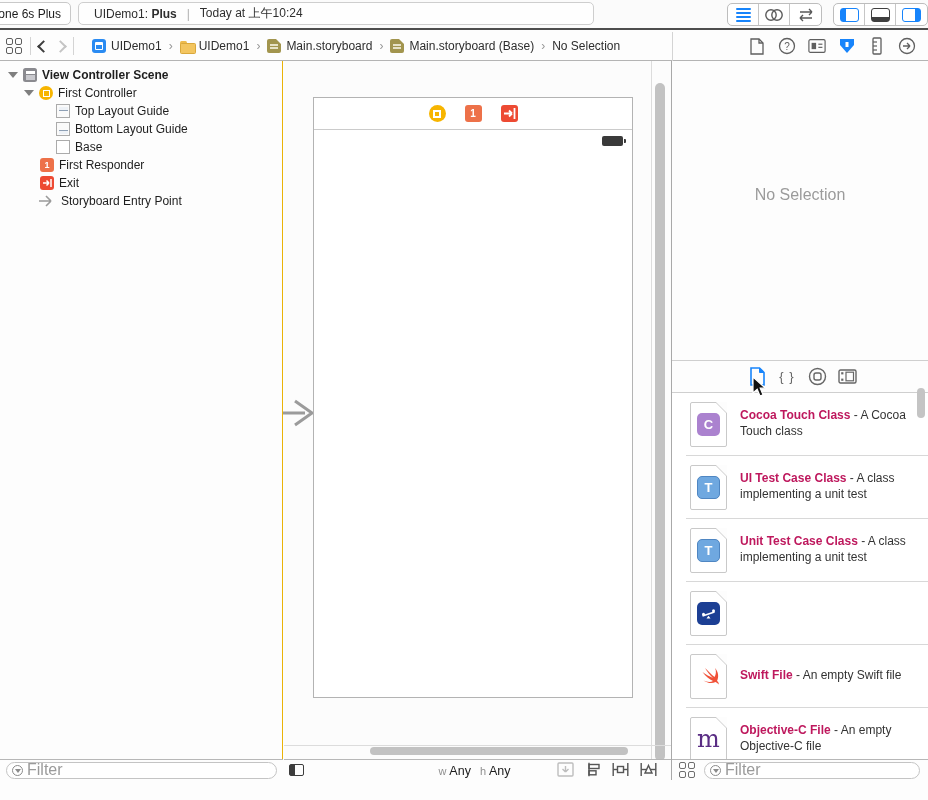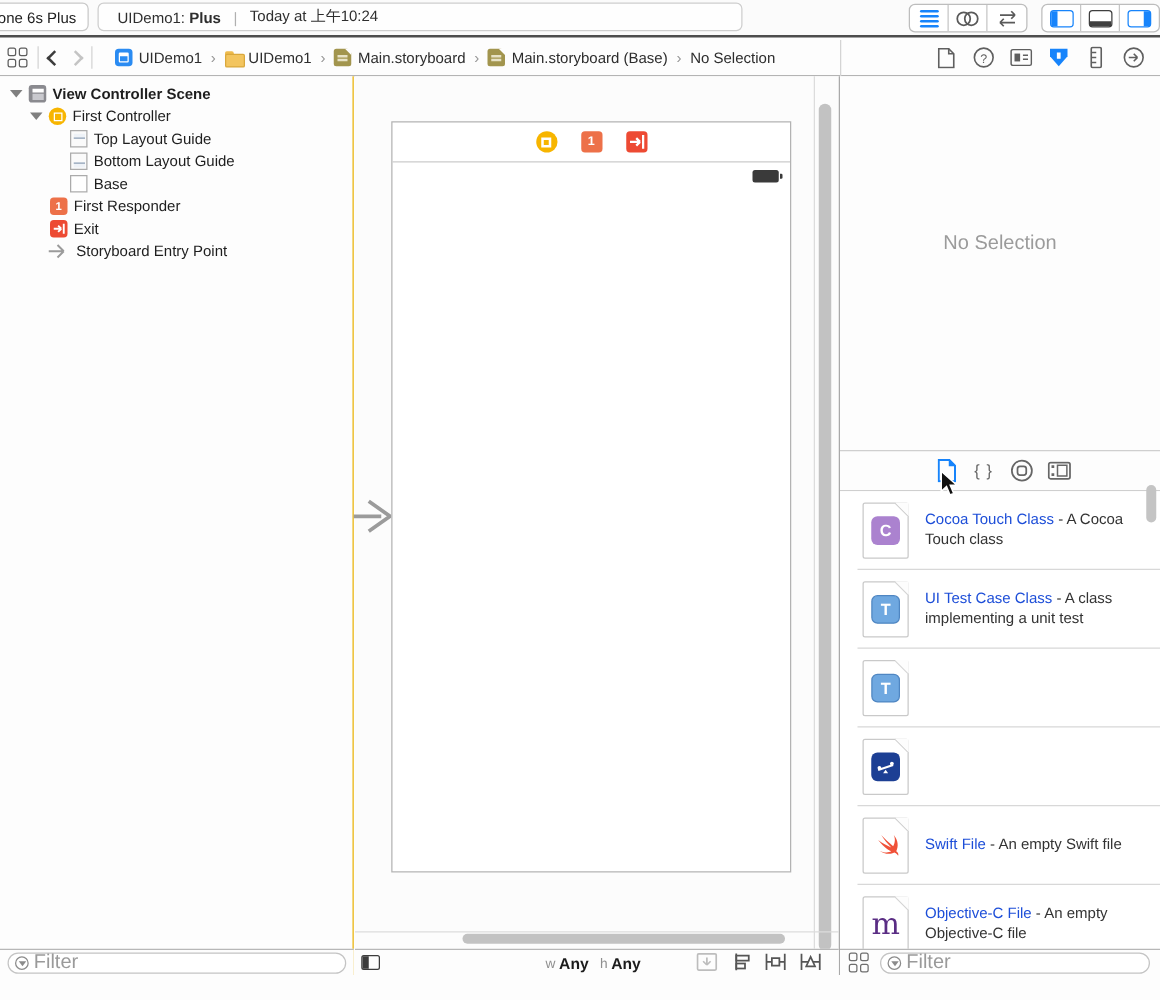--- a/index.html
+++ b/index.html
@@ -97,33 +97,33 @@
   .battery { position:absolute; right:9px; top:38px; width:21px; height:10px; background:#3a3a3a; border-radius:2px; }
   .battery::after { content:""; position:absolute; right:-3px; top:3px; width:2px; height:4px; background:#3a3a3a; border-radius:0 1px 1px 0; }
 
   .entry-arrow { position:absolute; left:-3px; top:337px; }
 
   .canvas-bottom { position:absolute; left:0; right:0; bottom:0; height:21px; background:#fdfdfd; border-top:1px solid #b7b7b7; }
   .outline-toggle { position:absolute; left:5px; top:4px; width:15px; height:12px; border:1.5px solid #3c3c3c; border-radius:2px; }
   .outline-toggle::after { content:""; position:absolute; left:0; top:0; bottom:0; width:5px; background:#3c3c3c; }
   .sizeclass { position:absolute; left:0; right:0; top:0; height:21px; display:flex; align-items:center; justify-content:center; gap:3px; }
   .sizeclass .k { color:#8f8f8f; font-size:11px; }
-  .sizeclass .v { color:#1c1c1c; font-weight:bold; font-size:12.5px; margin-right:6px; }
+  .sizeclass .v { color:#1c1c1c; font-weight:normal; font-size:12.5px; margin-right:6px; }
   .al-icons { position:absolute; right:14px; top:2px; display:flex; gap:11px; align-items:center; }
 
   
   .right-panel { position:absolute; left:672px; top:61px; width:256px; height:719px; background:#fdfdfd; }
   .no-selection { position:absolute; left:0; top:125px; width:256px; text-align:center; color:#9b9b9b; font-size:16px; }
   .lib-tabs { position:absolute; left:0; top:299px; width:256px; height:33px; border-top:1px solid #cfcfcf; border-bottom:1px solid #cfcfcf; display:flex; align-items:center; gap:8px; padding-left:74px; }
   .lib-tabs .t { width:22px; height:22px; display:flex; align-items:center; justify-content:center; }
   .braces { font-size:13px; color:#666; letter-spacing:1px; }
   .lib-list { position:absolute; left:0; top:332px; width:256px; height:387px; background:#fff; overflow:hidden; }
   .lib-row { height:63px; border-bottom:1px solid #d8d8d8; margin-left:14px; display:flex; align-items:center; gap:13px; padding-left:4px; }
   .lib-row .txt { width:172px; line-height:1.3; font-size:12px; color:#333; }
-  .lib-row .nm { font-weight:normal; color:#1d4ed8; }
+  .lib-row .nm { font-weight:bold; color:#be185d; }
   .page-ic { width:37px; height:45px; background:#fff; border:1px solid #c9c9c9; border-radius:2px; position:relative; display:flex; align-items:center; justify-content:center; flex:none; }
   .page-ic::after { content:""; position:absolute; right:-1px; top:-1px; width:0; height:0; border-style:solid; border-width:0 11px 11px 0; border-color:transparent #fdfdfd transparent transparent; }
   .page-ic::before { content:""; position:absolute; right:-1px; top:-1px; width:11px; height:11px; background:linear-gradient(225deg, transparent 7px, #e4e4e4 7px, #c9c9c9 8px, #fff 9px); }
   .badge { width:23px; height:23px; border-radius:5px; color:#fff; font-weight:bold; font-size:13px; display:flex; align-items:center; justify-content:center; }
   .badge.c { background:#ab82cf; }
   .badge.t { background:#6fa8e0; border:1px solid #4f86c2; }
   .badge.pg { background:#1c3f94; }
   .objc-m { font-family:"DejaVu Serif", serif; font-size:24px; color:#5a2d84; line-height:1; }
   .lib-thumb { position:absolute; right:3px; top:327px; width:8px; height:30px; background:#c4c4c4; border-radius:4px; }
   .right-bottom { position:absolute; left:0; bottom:0; width:256px; height:21px; background:#fdfdfd; border-top:1px solid #b7b7b7; display:flex; align-items:center; gap:9px; padding-left:7px; }
@@ -412,20 +412,21 @@
       <div class="lib-row">
         <span class="page-ic">
             <span class="badge t">T</span>
           </span>
         <span class="txt"><span class="nm">UI Test Case Class</span><span> - </span><span>A class implementing a unit test</span></span>
       </div>
       <div class="lib-row">
         <span class="page-ic">
             <span class="badge t">T</span>
           </span>
+        <span class="txt"><span class="nm">Unit Test Case Class</span><span> - </span><span>A class implementing a unit test</span></span>
       </div>
       <div class="lib-row">
         <span class="page-ic">
           <span class="badge pg">
             <svg width="15" height="13" viewBox="0 0 15 13">
               <line x1="1.5" y1="9" x2="13.5" y2="5" stroke="#fff" stroke-width="1.6"></line>
               <path d="M5.5 11.5 L9.5 11.5 L7.5 8.8 z" fill="#fff"></path>
               <circle cx="2.5" cy="7.2" r="1.5" fill="#fff"></circle>
               <circle cx="12.5" cy="3.8" r="1.5" fill="#fff"></circle>
             </svg>

